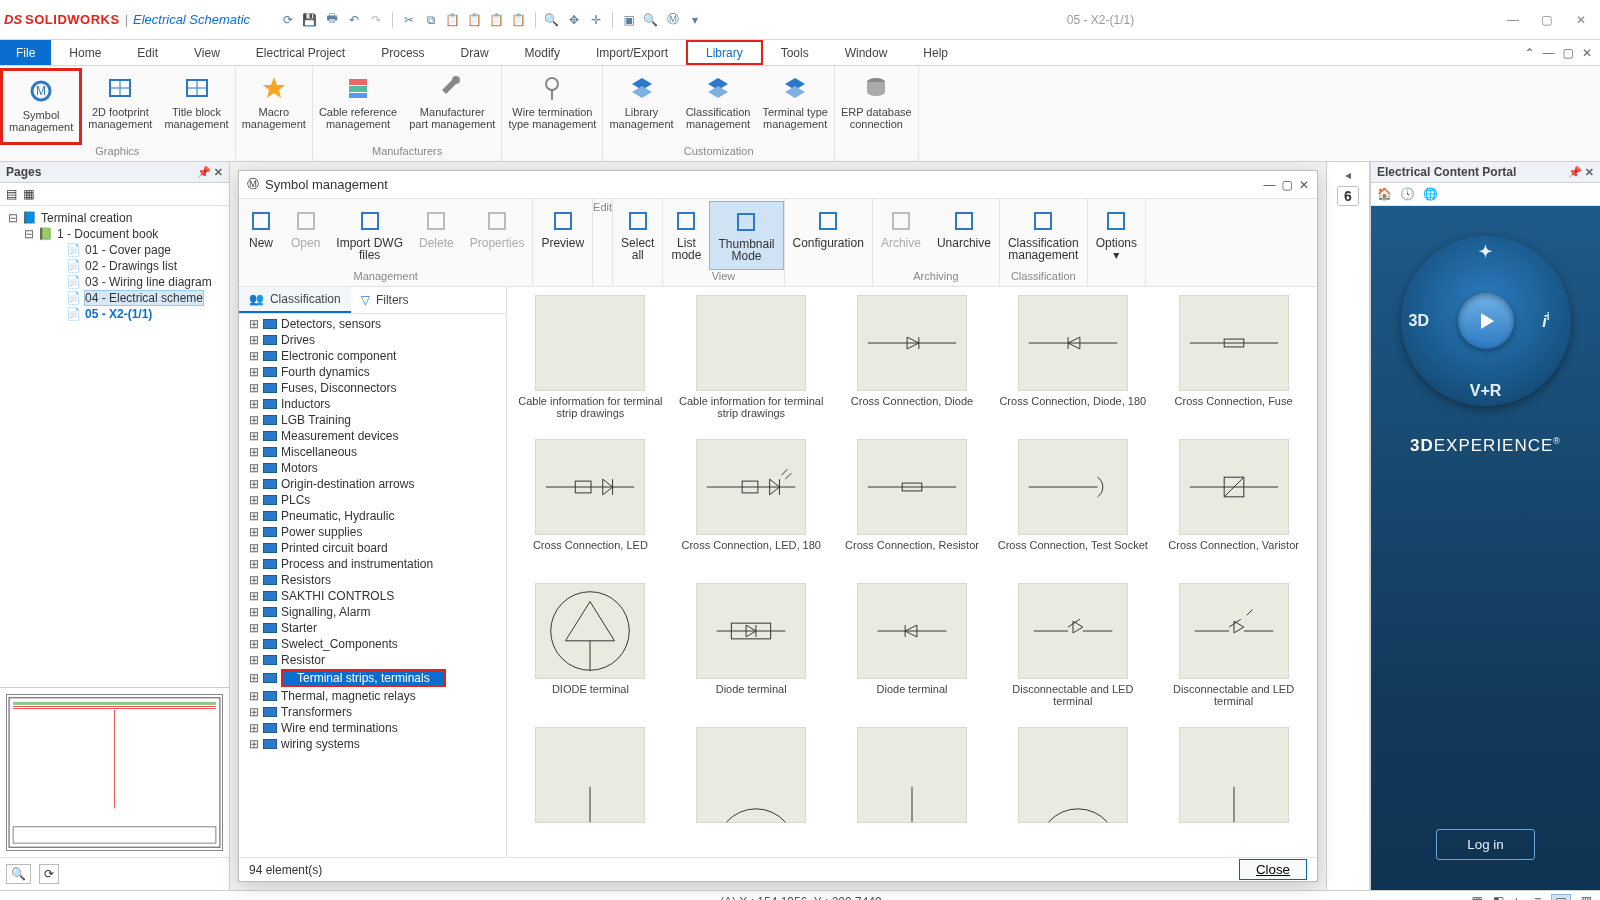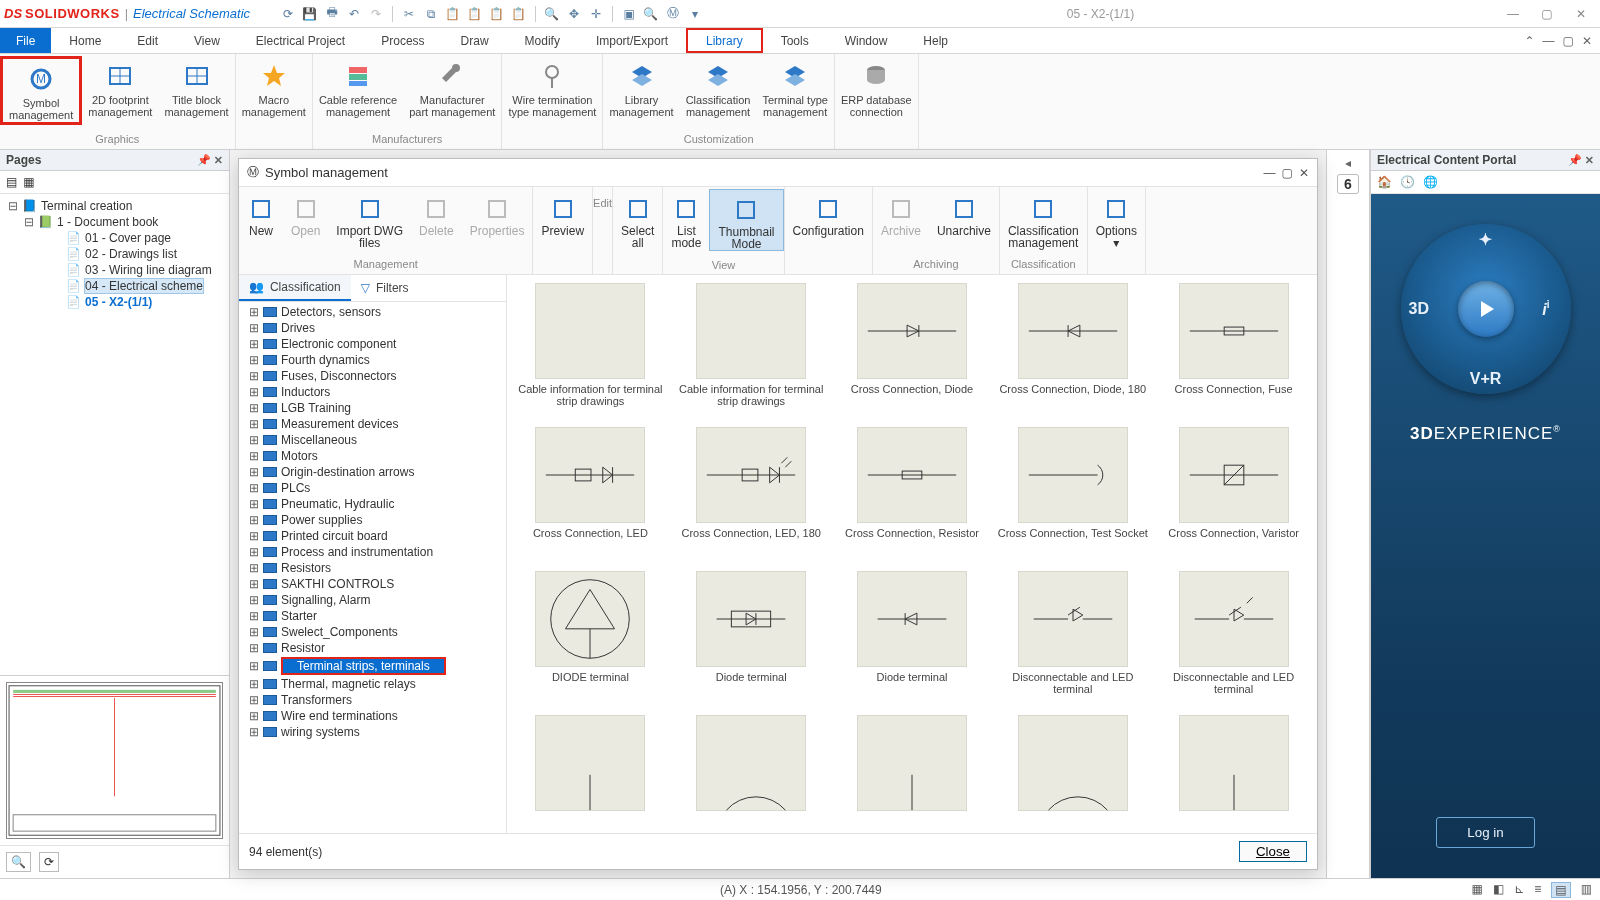--- a/index.html
+++ b/index.html
@@ -1,19 +1,19 @@
 <!DOCTYPE html>
 <html><head>
 <meta charset="utf-8">
 <style>
 * { margin: 0; padding: 0; box-sizing: border-box; font-family: "Segoe UI", Tahoma, sans-serif; }
 body { background: #fff; width: 1600px; height: 900px; overflow: hidden; font-size: 12px; color: #333; }
 
 
-.titlebar { height: 28px; display: flex; align-items: center; padding: 0 4px; border-bottom: 1px solid #d6d6d6; }
+.titlebar { height: 40px; display: flex; align-items: center; padding: 0 4px; border-bottom: 1px solid #d6d6d6; }
 .brand { display: flex; align-items: center; gap: 3px; font-size: 13px; }
 .brand .ds { color: #e2231a; font-weight: bold; font-style: italic; }
 .brand .sw { color: #e2231a; font-weight: bold; letter-spacing: 0.5px; }
 .brand .divider { color: #999; padding: 0 2px; }
 .brand .sub { color: #0a6ed1; font-style: italic; }
 .qat { display: flex; gap: 6px; margin-left: 30px; align-items: center; }
 .qat .ic, .winctl .ic { width: 16px; height: 16px; display: inline-flex; align-items: center; justify-content: center; color: #5a7fa0; }
 .qat .sep { width: 1px; height: 16px; background: #ccc; margin: 0 2px; }
 .docname { flex: 1; text-align: center; color: #999; font-size: 12px; }
 .winctl { display: flex; gap: 4px; }
@@ -27,21 +27,21 @@
 .menubar .spacer { flex: 1; }
 .menubar .right { display: flex; align-items: center; gap: 8px; padding-right: 8px; color: #666; }
 
 
 .ribbon { height: 96px; display: flex; align-items: stretch; border-bottom: 1px solid #cfcfcf; background: #fafafa; }
 .rgroup { display: flex; flex-direction: column; align-items: center; border-right: 1px solid #e3e3e3; padding: 2px 0; }
 .rrow { display: flex; flex: 1; }
 .rbtn { display: flex; flex-direction: column; align-items: center; justify-content: flex-start; padding: 4px 6px 0; text-align: center; min-width: 60px; }
 .rbtn .ric { width: 32px; height: 32px; display: flex; align-items: center; justify-content: center; }
 .rbtn .rlbl { font-size: 11px; line-height: 12px; color: #444; margin-top: 2px; }
-.rgroup .gname { font-size: 11px; color: #888; padding-bottom: 2px; margin-top: 8px; }
+.rgroup .gname { font-size: 11px; color: #888; padding-bottom: 2px; }
 .rbtn.highlight { border: 3px solid #e2231a; }
 
 svg { display: block; }
 
 
 .mainrow { display: flex; height: calc(900px - 28px - 26px - 96px - 22px); }
 
 
 .pages-panel { width: 230px; border-right: 1px solid #cfcfcf; display: flex; flex-direction: column; background: #fff; }
 .panel-hd { background: #eef2f6; border-bottom: 1px solid #cfcfcf; padding: 3px 6px; font-weight: bold; color: #444; display: flex; align-items: center; }
@@ -73,21 +73,21 @@
 .sm-tree { flex: 1; overflow: auto; padding: 2px 0; font-size: 12px; }
 .sm-tree .tnode { padding-left: 10px; }
 .sm-tree .tnode.selected span.lbl { background: #0a6ed1; color: #fff; border: 2px solid #e2231a; padding: 0 14px; }
 .sm-tree::-webkit-scrollbar, .sm-gallery::-webkit-scrollbar { width: 14px; }
 .sm-tree::-webkit-scrollbar-thumb, .sm-gallery::-webkit-scrollbar-thumb { background: #c8c8c8; }
 .sm-gallery { flex: 1; overflow: auto; padding: 8px; background: #fff; }
 .grid { display: grid; grid-template-columns: repeat(5, 1fr); gap: 20px 10px; }
 .cell { display: flex; flex-direction: column; align-items: center; }
 .thumb { width: 110px; height: 96px; background: #eaeae0; border: 1px solid #d8d8ce; display: flex; align-items: center; justify-content: center; }
 .cap { font-size: 11px; text-align: center; line-height: 12px; margin-top: 4px; color: #444; min-height: 24px; }
-.sm-status { height: 36px; border-top: 1px solid #e3e3e3; display: flex; align-items: center; padding: 0 10px; }
+.sm-status { height: 24px; border-top: 1px solid #e3e3e3; display: flex; align-items: center; padding: 0 10px; }
 .sm-status .close { margin-left: auto; border: 1px solid #0369a1; background: #fafafa; padding: 2px 16px; text-decoration: underline; }
 
 .between { width: 44px; background: #fff; border-left: 1px solid #cfcfcf; border-right: 1px solid #cfcfcf; display:flex; flex-direction:column; align-items:center; padding-top:6px; gap:4px;}
 .between .tabchip { border:1px solid #bbb; border-radius:3px; padding:1px 6px; font-size:14px; font-weight:bold; background:#fff;}
 
 
 .ecp { width: 230px; border-left: 1px solid #cfcfcf; display: flex; flex-direction: column; }
 .ecp-body { flex: 1; background: #184b74; background: linear-gradient(180deg,#1f5a88 0%, #123a5c 70%, #0f3352 100%); display: flex; flex-direction: column; align-items: center; padding: 30px 10px; gap: 30px; color: #fff; }
 .ecp-toolbar { display: flex; gap: 8px; padding: 4px 6px; border-bottom: 1px solid #e3e3e3; }
 .compass { width: 170px; height: 170px; position: relative; }

